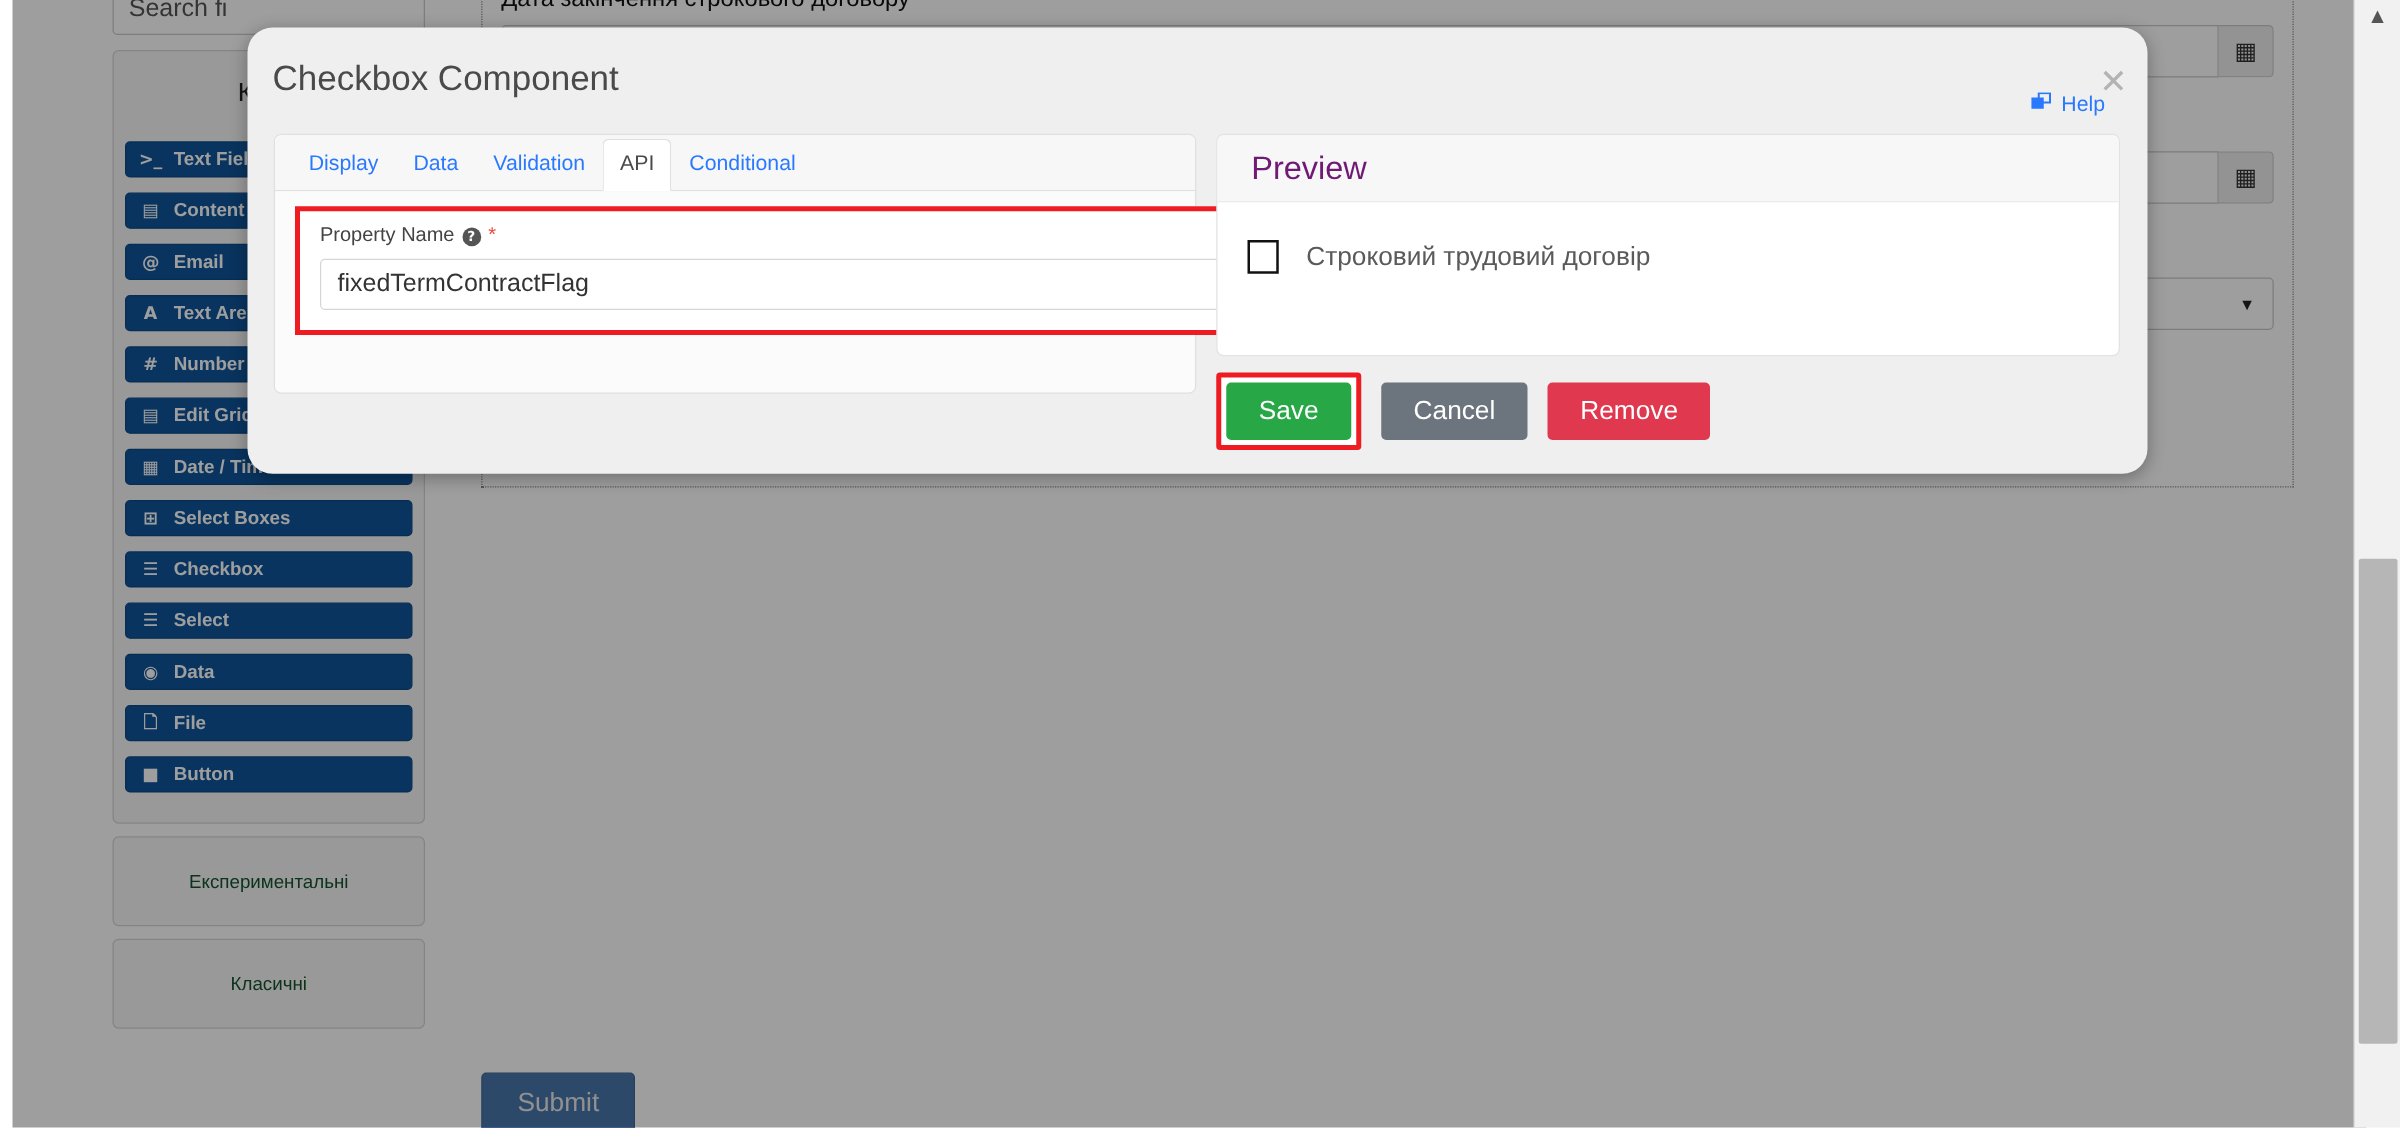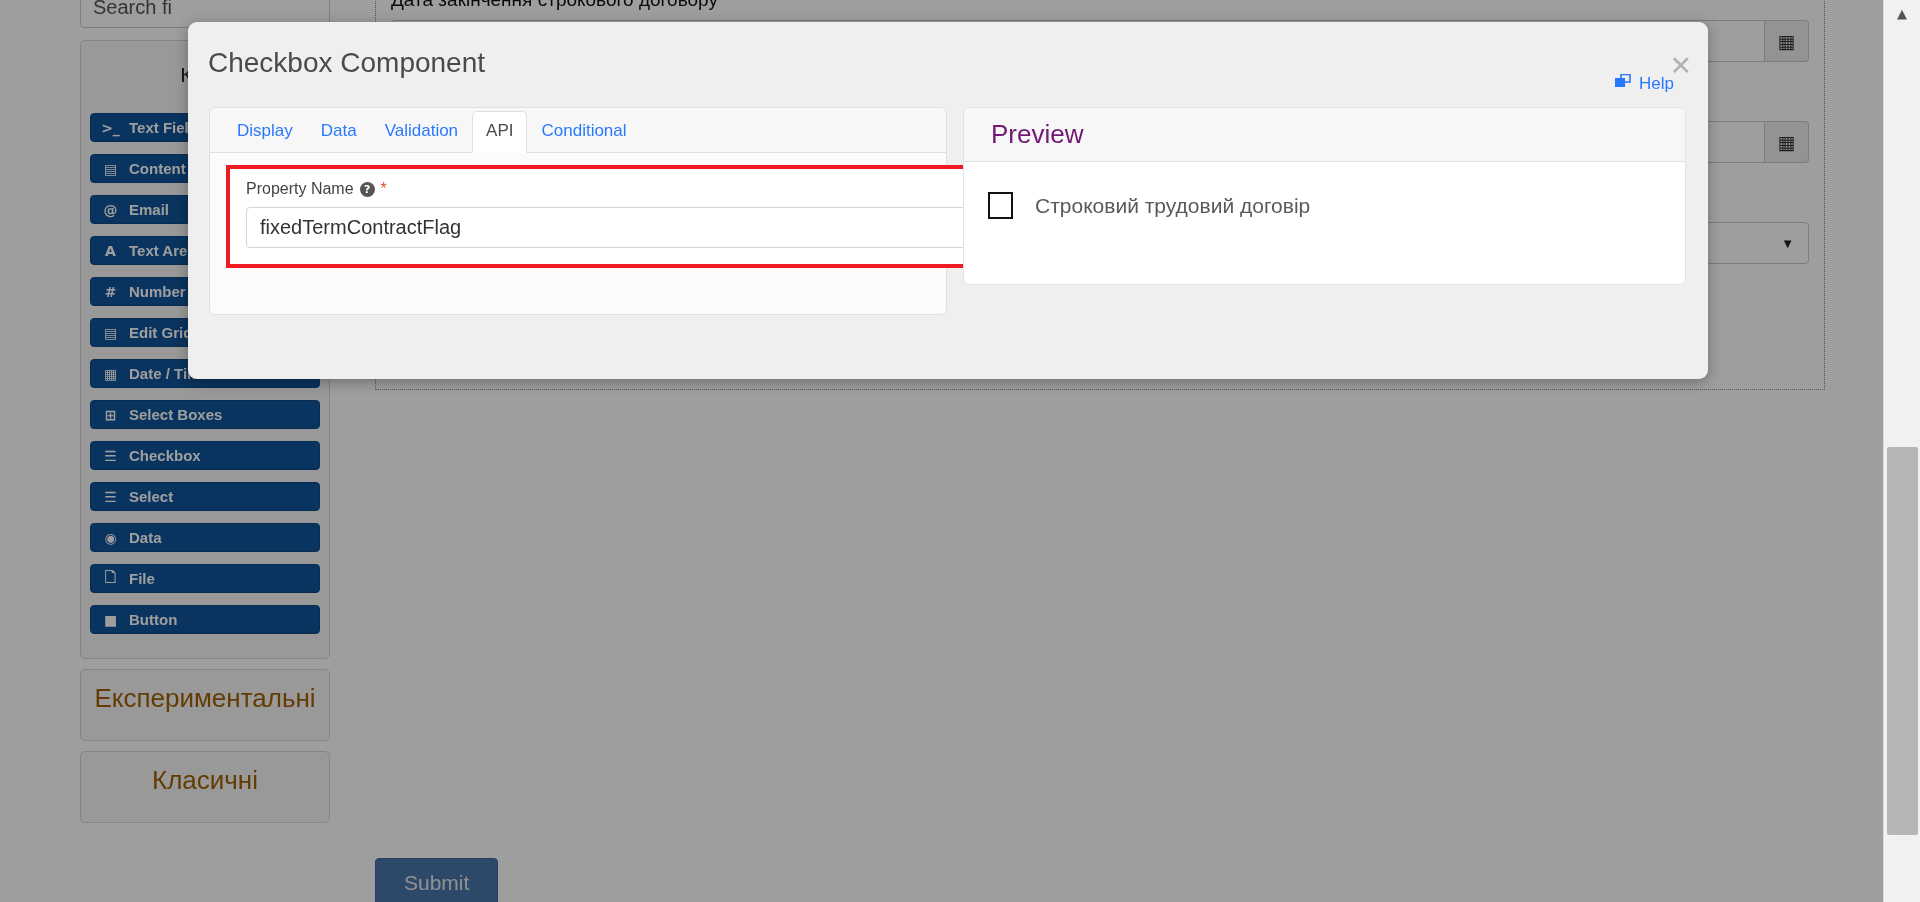--- a/index.html
+++ b/index.html
@@ -7,20 +7,21 @@
     width: 1920px; height: 902px;
     overflow: hidden;
     font-family: "Liberation Sans", sans-serif;
     background: #ffffff;
   }
 
   
   #app-root {
     position: absolute; inset: 0;
     background: #ffffff;
+    margin-left: 10px;
   }
 
   
   #backdrop {
     position: absolute;
     left: 0; top: 0; width: 1883px; height: 902px;
     background: rgba(0,0,0,0.38);
     z-index: 40;
   }
 
@@ -70,22 +71,22 @@
     text-align: center;
     font-size: 14px; margin-right: 9px;
     font-family: "DejaVu Sans", sans-serif;
   }
   .collapsed-panel {
     margin-top: 10px;
     border: 1px solid #d6d6d6;
     border-radius: 5px;
     background: #f7f7f7;
     text-align: center;
-    font-size: 26px; color: #a16207;
-    padding: 13px 6px 26px;
+    font-size: 15px; color: #14532d;
+    padding: 27px 6px 26px;
     cursor: pointer;
   }
 
   
   #form-canvas {
     position: absolute;
     left: 375px; top: -30px;
     width: 1450px;
     border: 1px dotted #8a8a8a;
     background: #ffffff;
@@ -166,21 +167,21 @@
     background: #b6b6b6; border-radius: 2px;
     cursor: pointer;
   }
 
   
   #component-modal {
     position: absolute;
     left: 188px; top: 22px;
     width: 1520px; height: 357px;
     background: #efefef;
-    border-radius: 9px;
+    border-radius: 20px;
     box-shadow: 0 3px 14px rgba(0,0,0,0.3);
     z-index: 50;
   }
   #modal-title {
     position: absolute; left: 20px; top: 25px;
     font-size: 28px; color: #4a4a4a;
   }
   #modal-close-button {
     position: absolute; right: 16px; top: 30px;
     font-size: 27px; color: #b3b3b3;
@@ -448,20 +449,27 @@
     <div id="modal-right">
       <div id="preview-header">Preview</div>
       <div id="preview-body">
         <div class="pv-row">
           <div class="pv-box"></div>
           <span class="pv-label">Строковий трудовий договір</span>
         </div>
       </div>
     </div>
 
+    <div id="modal-footer">
+      <div id="save-button-highlight">
+        <button class="btn" id="save-button">Save</button>
+      </div>
+      <button class="btn" id="cancel-button">Cancel</button>
+      <button class="btn" id="remove-button">Remove</button>
+    </div>
   </div>
 
   <div id="page-scrollbar">
     <div id="scroll-up-arrow">▲</div>
     <div id="scroll-thumb"></div>
   </div>
 
 </div>
 
 </body></html>

